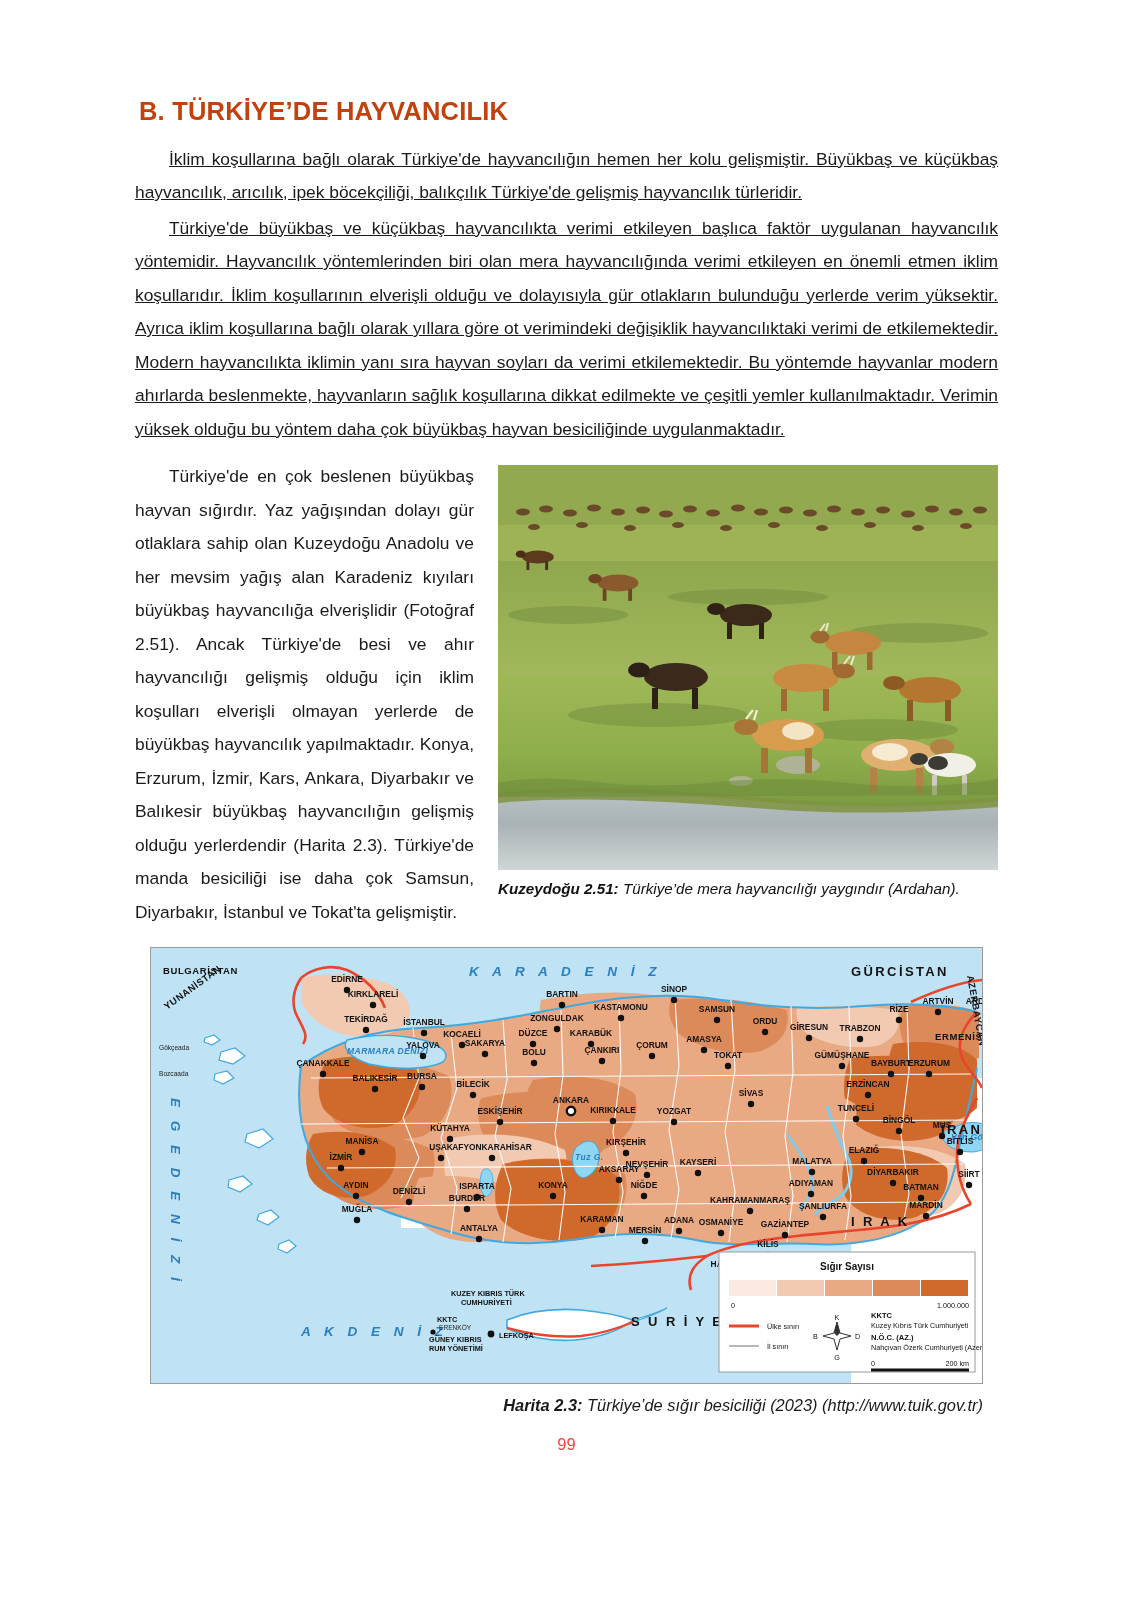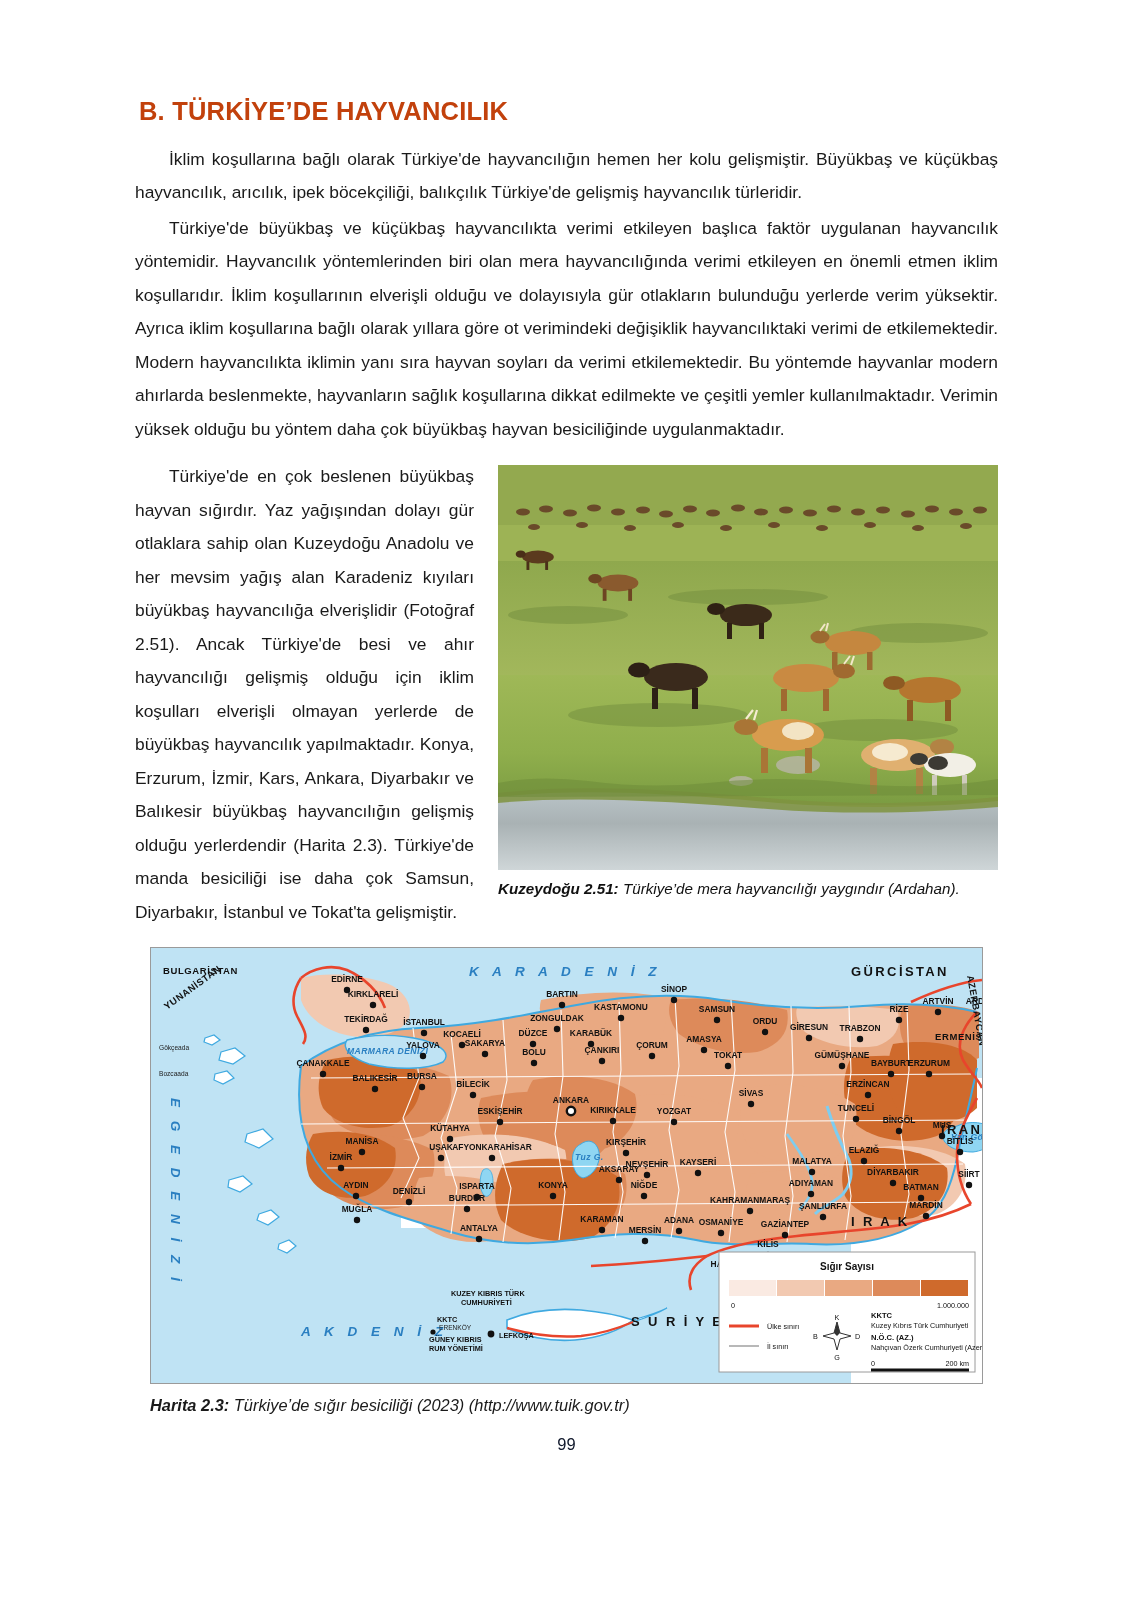--- a/index.html
+++ b/index.html
@@ -30,20 +30,21 @@
   }
 
   
   .para{
     font-size:17.4px;
     line-height:33.5px;
     text-align:justify;
     margin:0 0 4px 0;
     text-indent:34px;
     hyphens:none;
+    text-decoration:underline;
   }
   .para.tight{margin-bottom:2px;}
 
   
   .figure-block{
     margin-top:14px;
     position:relative;
     min-height:455px;
   }
   .photo-wrap{
@@ -86,32 +87,32 @@
   .map-frame{
     width:833px;height:437px;
     border:1px solid #9a9a9a;
     box-sizing:border-box;
     background:#bfe3f2;
     position:relative;
     overflow:hidden;
   }
   .map-frame svg{display:block;}
   .map-caption{
-    text-align:left;
+    text-align:right;
     font-size:16.4px;
     font-style:italic;
     margin-top:12px;
   }
   .map-caption b{font-weight:bold;font-style:italic;}
 
   .page-number{
     text-align:center;
     font-size:16.5px;
     margin-top:20px;
-    color:#0f172a;
+    color:#ef4444;
   }
 
   
   .il{font:bold 8.4px "Liberation Sans",sans-serif;fill:#111;}
   .il-sm{font:bold 7.3px "Liberation Sans",sans-serif;fill:#111;}
   .ulke{font:bold 13px "Liberation Sans",sans-serif;fill:#111;letter-spacing:2.4px;}
   .ulke-sm{font:bold 9.5px "Liberation Sans",sans-serif;fill:#111;letter-spacing:.6px;}
   .deniz{font:italic bold 13.5px "Liberation Sans",sans-serif;fill:#2a7fc1;letter-spacing:5px;}
   .deniz-sm{font:italic bold 8.6px "Liberation Sans",sans-serif;fill:#2a7fc1;letter-spacing:.4px;}
   .ada{font:6.6px "Liberation Sans",sans-serif;fill:#222;}

